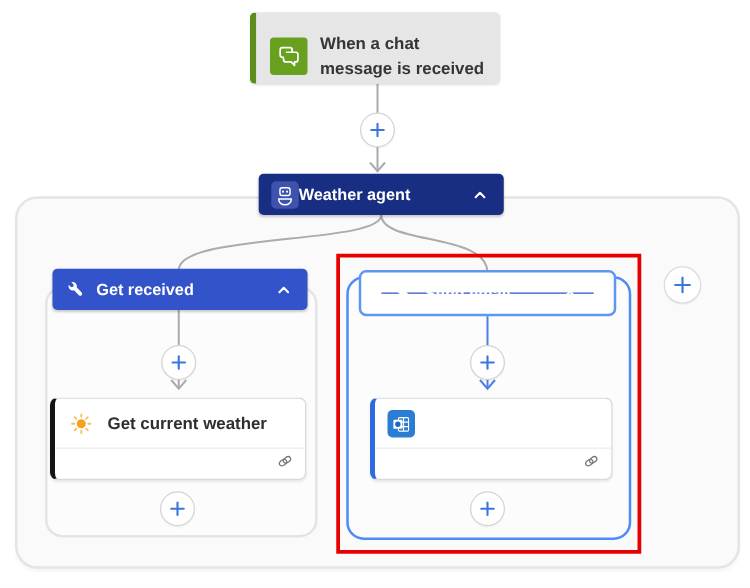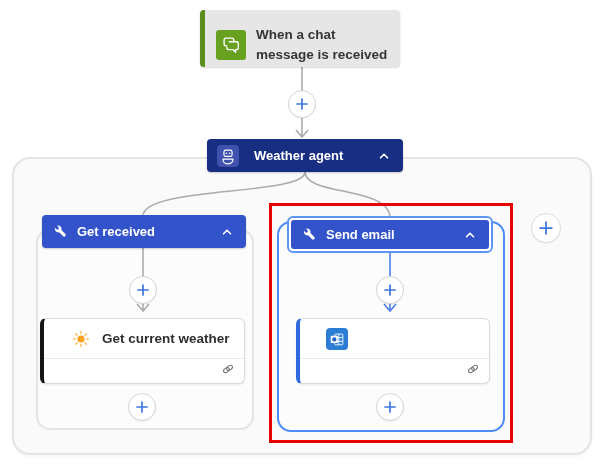--- a/index.html
+++ b/index.html
@@ -22,40 +22,40 @@
 
   
   .card{position:absolute;z-index:4;box-sizing:border-box;display:flex;align-items:center;cursor:pointer;}
   .trigger-card{left:200px;top:10px;width:200px;height:57px;background:#e6e6e6;border-radius:4px;
     border-left:5px solid #5d8d1d;padding:12px 10px 0 11px;gap:10px;box-shadow:0 1px 2px rgba(0,0,0,.15);}
   .trigger-icon{width:30px;height:30px;border-radius:3px;background:#68a120;flex:none;
     display:flex;align-items:center;justify-content:center;}
   .trigger-title{font-size:13.5px;font-weight:700;color:#353535;line-height:1.45;width:150px;}
 
   .agent-card{left:207px;top:139px;width:196px;height:33px;background:#172e82;border-radius:4px;
-    padding:14px 10px;gap:15px;box-shadow:0 1px 2px rgba(0,0,0,.2);}
+    padding:14px 10px;gap:0;box-shadow:0 1px 2px rgba(0,0,0,.2);}
   .agent-icon{width:22px;height:22px;border-radius:4px;background:#3e52ae;flex:none;
     display:flex;align-items:center;justify-content:center;}
   .hdr-title{font-size:13px;font-weight:700;color:#fff;white-space:nowrap;}
   .chev{margin-left:auto;display:flex;align-items:center;justify-content:center;width:18px;height:18px;cursor:pointer;}
 
   .branch-hdr{height:33px;background:#3253c9;border-radius:4px;padding:0 10px;gap:9px;
     box-shadow:0 1px 2px rgba(0,0,0,.2);}
   .hdr-left{left:42px;top:215px;width:204px;}
   .sel-wrap{position:absolute;left:287px;top:216px;width:206px;height:37px;z-index:4;
-    border:2px solid #5e97f0;border-radius:6px;background:#fff;box-sizing:border-box;padding:2px;cursor:pointer;}
+    border:2px solid #5e97f0;border-radius:6px;background:#fff;box-sizing:border-box;padding:16px;cursor:pointer;}
   .sel-wrap .branch-hdr{position:relative;left:0;top:0;width:100%;height:100%;border-radius:3px;
     display:flex;align-items:center;box-shadow:none;box-sizing:border-box;}
   .wrench-box{width:16px;height:16px;flex:none;display:flex;align-items:center;justify-content:center;}
 
   .action-card{flex-direction:column;align-items:stretch;background:#fff;border:1px solid #d9d9d9;
     border-radius:6px;box-shadow:0 1px 2px rgba(0,0,0,.08);overflow:hidden;padding:0;}
   .action-left{left:40px;top:318px;width:205px;height:66px;border-left:4px solid #141414;}
   .action-right{left:296px;top:318px;width:194px;height:66px;border-left:4px solid #2f6ae0;}
-  .action-row{display:flex;align-items:center;gap:10px;height:40px;padding:0 26px;border-bottom:1px solid #ececec;}
+  .action-row{display:flex;align-items:center;gap:10px;height:40px;padding:0 10px;border-bottom:1px solid #ececec;}
   .action-title{font-size:13.5px;font-weight:700;color:#2f2f2f;white-space:nowrap;}
   .action-foot{height:24px;display:flex;align-items:center;justify-content:flex-end;padding:0 9px;}
   .leaf-icon{width:22px;height:22px;flex:none;display:flex;align-items:center;justify-content:center;}
   .outlook-bg{background:#2b7cd3;border-radius:4px;}
 
   
   .plus-btn{position:absolute;width:28px;height:28px;border-radius:50%;background:#fff;
     border:1px solid #d4d4d4;box-sizing:border-box;display:flex;align-items:center;justify-content:center;
     z-index:4;cursor:pointer;box-shadow:0 1px 1px rgba(0,0,0,.05);}
   .plus-big{width:30px;height:30px;border-color:#dcdcdc;}

